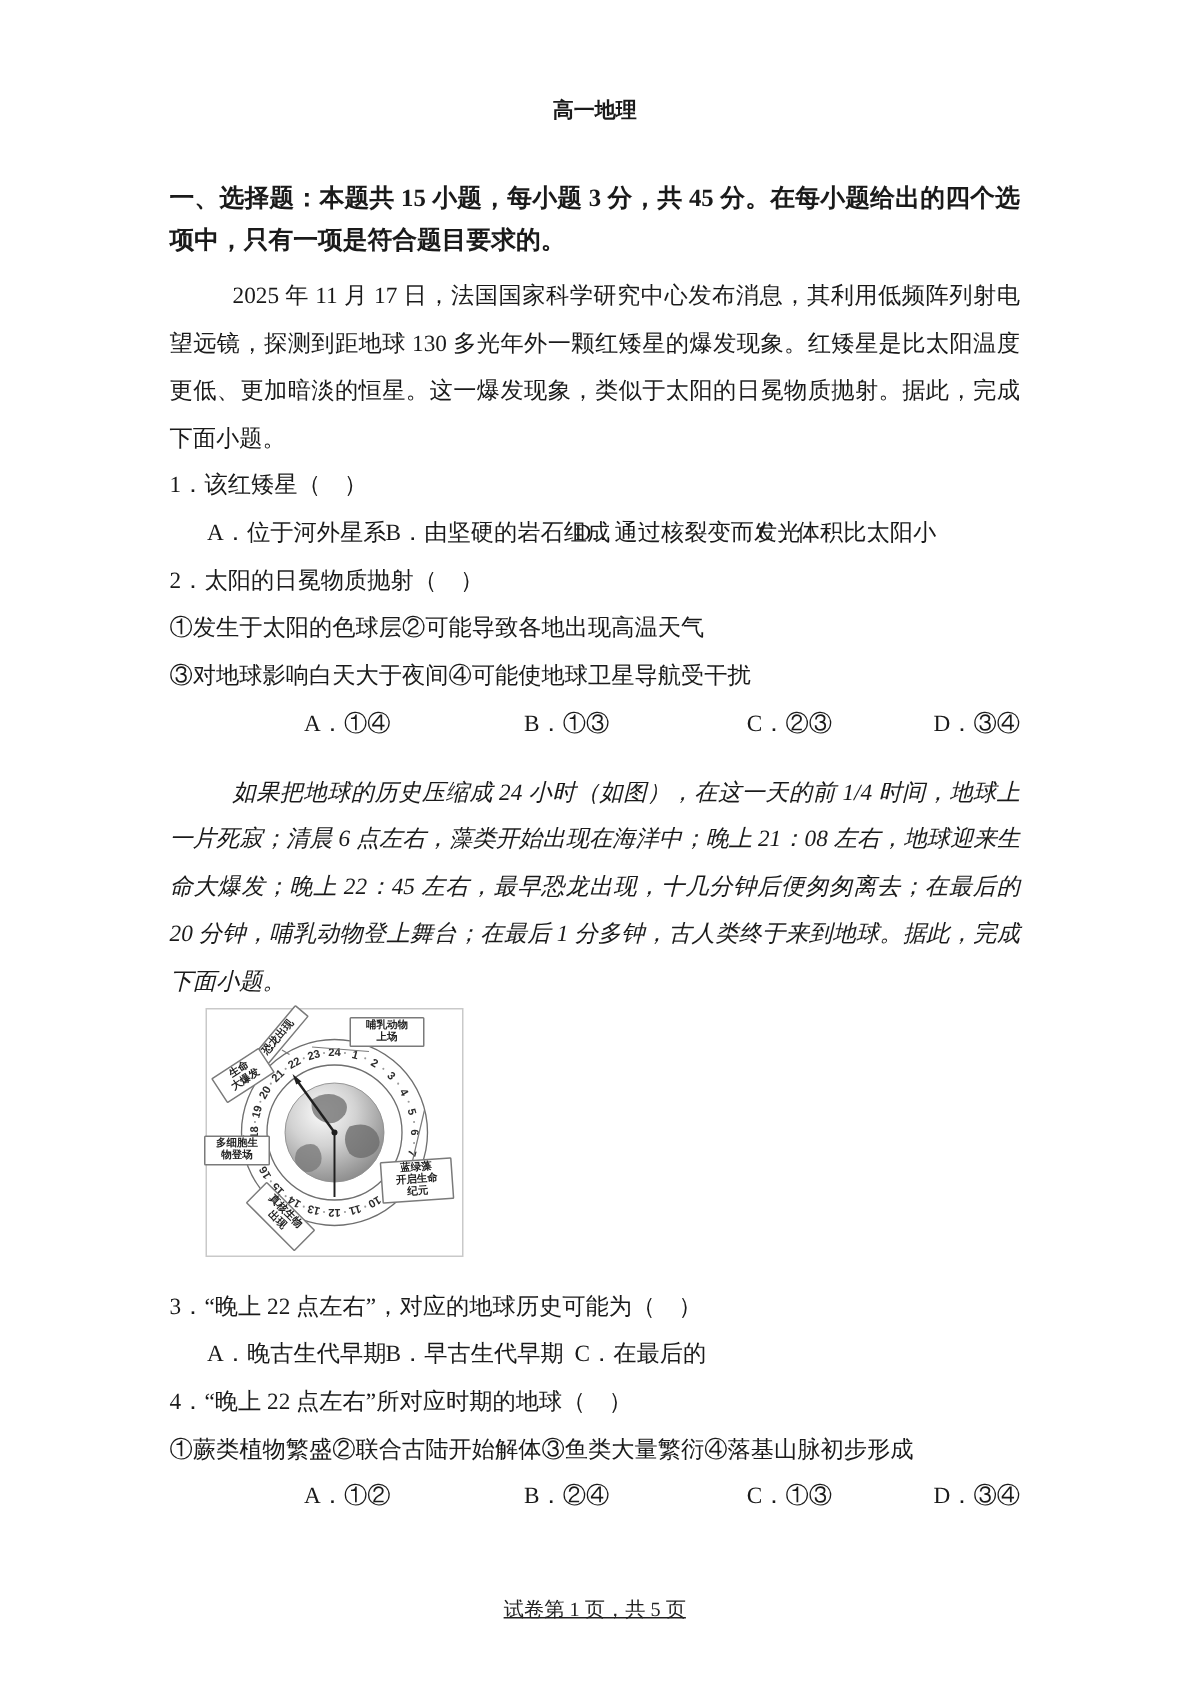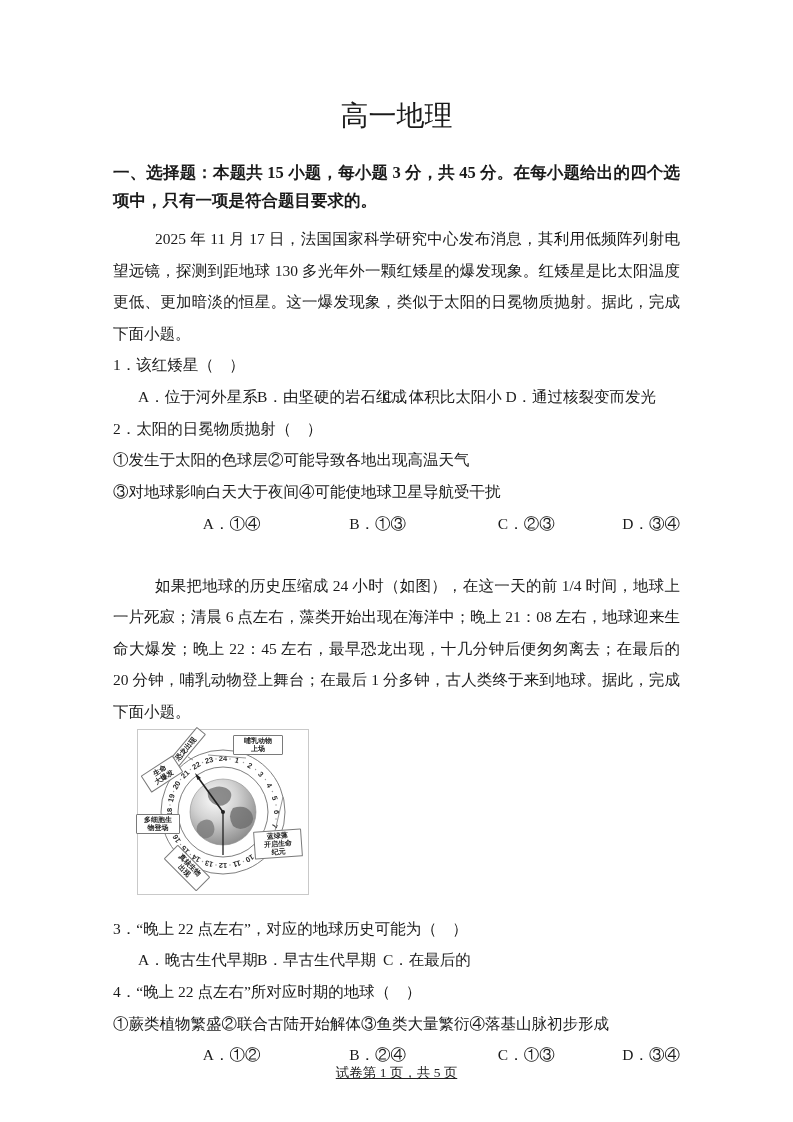--- a/index.html
+++ b/index.html
@@ -8,41 +8,41 @@
     width:793px;height:1122px;
     margin:0 auto;
     background:#ffffff;
     box-sizing:border-box;
     padding:0 113px;
     overflow:hidden;
     font-family:"Liberation Serif","DejaVu Serif",serif;
     color:#1a1a1a;
   }
   .doc-title{
-    margin-top:101px;
+    margin-top:60px;
     text-align:center;
-    font-size:28px;
-    font-weight:normal;
+    font-size:14px;
+    font-weight:bold;
     line-height:30px;
   }
   .section-heading{
     margin-top:28px;
     font-size:16.5px;
     font-weight:bold;
     line-height:28px;
     text-align:justify;
   }
   .passage{
     margin-top:8px;
     font-size:15.5px;
     line-height:31.6px;
     text-align:justify;
     text-indent:42px;
   }
-  .passage.second{margin-top:30px;}
+  .passage.second{margin-top:14px;font-style:italic;}
   .qline{
     font-size:15.5px;
     line-height:31.7px;
     white-space:nowrap;
   }
   .opts-a{display:grid;grid-template-columns:21% 22.2% 21.6% auto;}
   .opts-b{display:grid;grid-template-columns:26% 25.7% 26.2% auto;text-align:right;}
   .opts-a span,.opts-b span{white-space:nowrap;margin-left:25px;}
   .q3block{margin-top:18px;}
   
@@ -97,22 +97,22 @@
   <div class="doc-title">高一地理</div>
 
   <div class="section-heading">一、选择题：本题共 15 小题，每小题 3 分，共 45 分。在每小题给出的四个选项中，只有一项是符合题目要求的。</div>
 
   <div class="passage">2025 年 11 月 17 日，法国国家科学研究中心发布消息，其利用低频阵列射电望远镜，探测到距地球 130 多光年外一颗红矮星的爆发现象。红矮星是比太阳温度更低、更加暗淡的恒星。这一爆发现象，类似于太阳的日冕物质抛射。据此，完成下面小题。</div>
 
   <div class="qline">1．该红矮星（　）</div>
   <div class="qline opts-a">
     <span>A．位于河外星系</span>
     <span>B．由坚硬的岩石组成</span>
+    <span>D．通过核裂变而发光</span>
     <span>C．体积比太阳小</span>
-    <span>D．通过核裂变而发光</span>
   </div>
 
   <div class="qline">2．太阳的日冕物质抛射（　）</div>
   <div class="qline">①发生于太阳的色球层②可能导致各地出现高温天气</div>
   <div class="qline">③对地球影响白天大于夜间④可能使地球卫星导航受干扰</div>
   <div class="qline opts-b">
     <span>A．①④</span>
     <span>B．①③</span>
     <span>C．②③</span>
     <span>D．③④</span>

